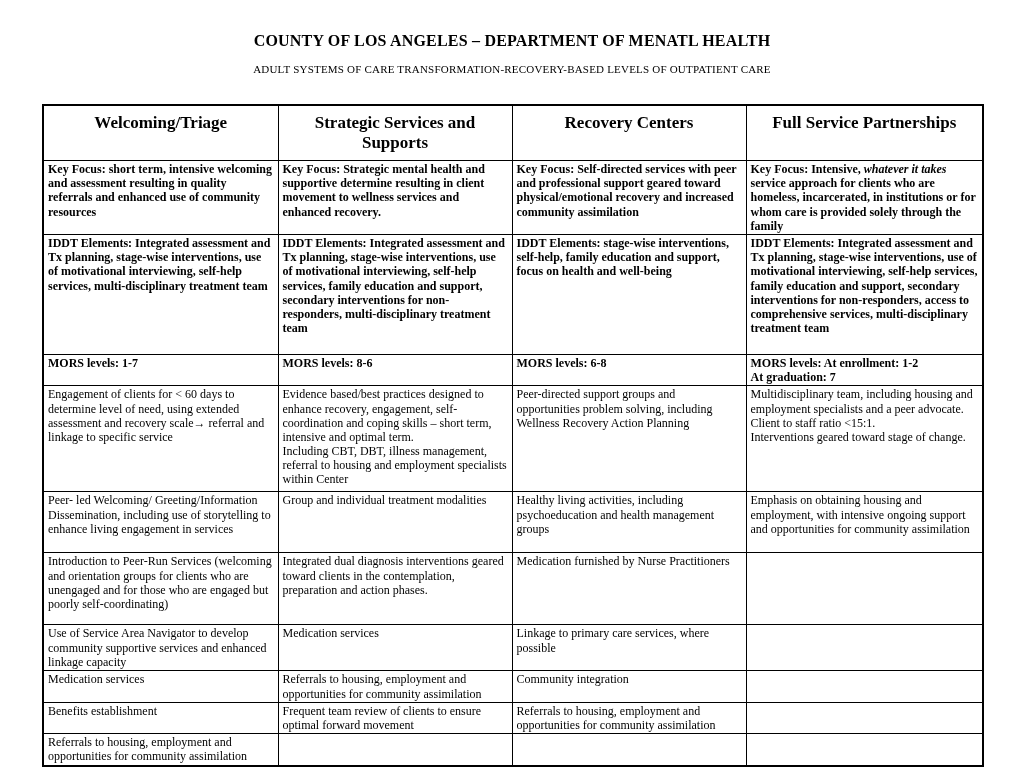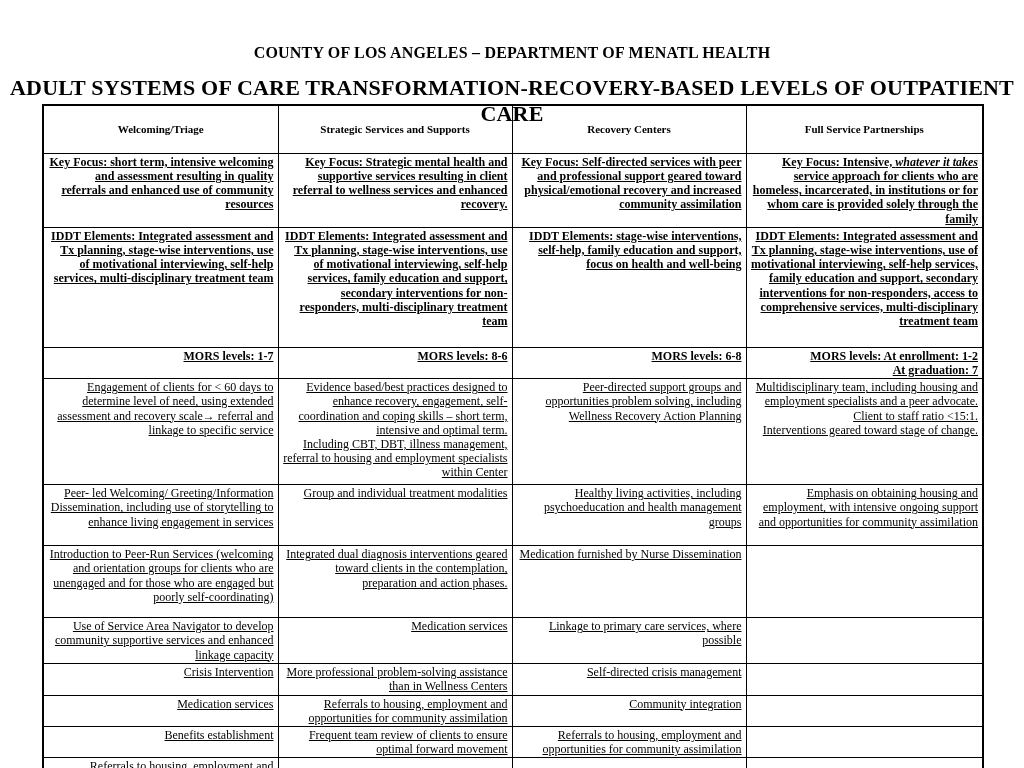--- a/index.html
+++ b/index.html
@@ -10,32 +10,32 @@
     color: #000000;
   }
   .page {
     position: relative;
     width: 1024px;
     height: 768px;
     background: #ffffff;
     overflow: hidden;
   }
   .title-block {
-    padding-top: 44px;
+    padding-top: 32px;
     text-align: center;
   }
   .title-line1 {
     font-size: 16px;
     font-weight: bold;
     letter-spacing: 0.2px;
   }
   .title-line2 {
     margin-top: 13px;
-    font-size: 22px;
-    font-weight: bold;
+    font-size: 11px;
+    font-weight: normal;
     letter-spacing: 0.2px;
   }
   table.care-table {
     position: absolute;
     left: 42px;
     top: 104px;
     width: 940px;
     border-collapse: collapse;
     table-layout: fixed;
     border: 2px solid #000000;
@@ -43,27 +43,26 @@
   .care-table th, .care-table td {
     border: 1px solid #000000;
     vertical-align: top;
     padding: 1px 4px;
     font-size: 12px;
     line-height: 1.18;
     overflow: hidden;
   }
   .care-table th {
     text-align: center;
-    font-size: 11px;
+    font-size: 17px;
     font-weight: bold;
-    padding: 17px 2px;
+    padding: 7px 2px;
   }
   .care-table td {
-    text-align: right;
-    text-decoration: underline;
+    text-align: left;
   }
   .bold-row td {
     font-weight: bold;
   }
   .cell-text {
     white-space: pre-line;
   }
   .italic-seg {
     font-style: italic;
   }
@@ -92,21 +91,21 @@
       <th><span class="cell-text">Strategic Services and Supports</span></th>
       <th><span class="cell-text">Recovery Centers</span></th>
       <th><span class="cell-text">Full Service Partnerships</span></th>
     </tr>
 
     <tr class="bold-row" style="height:74px">
       <td>
             <div class="cell-text">Key Focus: short term, intensive welcoming and assessment resulting in quality referrals and enhanced use of community resources</div>
           </td>
       <td>
-            <div class="cell-text">Key Focus:  Strategic mental health and supportive services resulting in client referral to wellness services and enhanced recovery.</div>
+            <div class="cell-text">Key Focus:  Strategic mental health and supportive determine resulting in client movement to wellness services and enhanced recovery.</div>
           </td>
       <td>
             <div class="cell-text">Key Focus:  Self-directed services with peer and professional support geared toward physical/emotional recovery and increased community assimilation</div>
           </td>
       <td>
         <div class="cell-text"><span>Key Focus:  Intensive, </span><span class="italic-seg">whatever it takes</span><span> service approach for clients who are homeless, incarcerated, in institutions or for whom care is provided solely through the family</span></div>
       </td>
     </tr>
 
     <tr class="bold-row" style="height:120px">
@@ -174,21 +173,21 @@
     </tr>
 
     <tr style="height:72px">
       <td>
             <div class="cell-text">Introduction to Peer-Run Services (welcoming and orientation groups for clients who are unengaged and for those who are engaged but  poorly self-coordinating)</div>
           </td>
       <td>
             <div class="cell-text">Integrated dual diagnosis interventions geared toward clients in the contemplation, preparation and action phases.</div>
           </td>
       <td>
-            <div class="cell-text">Medication furnished by Nurse Dissemination</div>
+            <div class="cell-text">Medication furnished by Nurse Practitioners</div>
           </td>
       <td>
             <div class="cell-text"></div>
           </td>
     </tr>
 
     <tr style="height:46px">
       <td>
             <div class="cell-text">Use of Service Area Navigator to develop community supportive services and enhanced linkage capacity</div>
           </td>
@@ -196,34 +195,20 @@
             <div class="cell-text">Medication services</div>
           </td>
       <td>
             <div class="cell-text">Linkage to primary care services, where possible</div>
           </td>
       <td>
             <div class="cell-text"></div>
           </td>
     </tr>
 
-    <tr style="height:30px">
-      <td>
-            <div class="cell-text">Crisis Intervention</div>
-          </td>
-      <td>
-            <div class="cell-text">More professional problem-solving assistance than in Wellness Centers</div>
-          </td>
-      <td>
-            <div class="cell-text">Self-directed crisis management</div>
-          </td>
-      <td>
-            <div class="cell-text"></div>
-          </td>
-    </tr>
 
     <tr style="height:30px">
       <td>
             <div class="cell-text">Medication services</div>
           </td>
       <td>
             <div class="cell-text">Referrals to housing, employment and opportunities for community assimilation</div>
           </td>
       <td>
             <div class="cell-text">Community integration</div>

